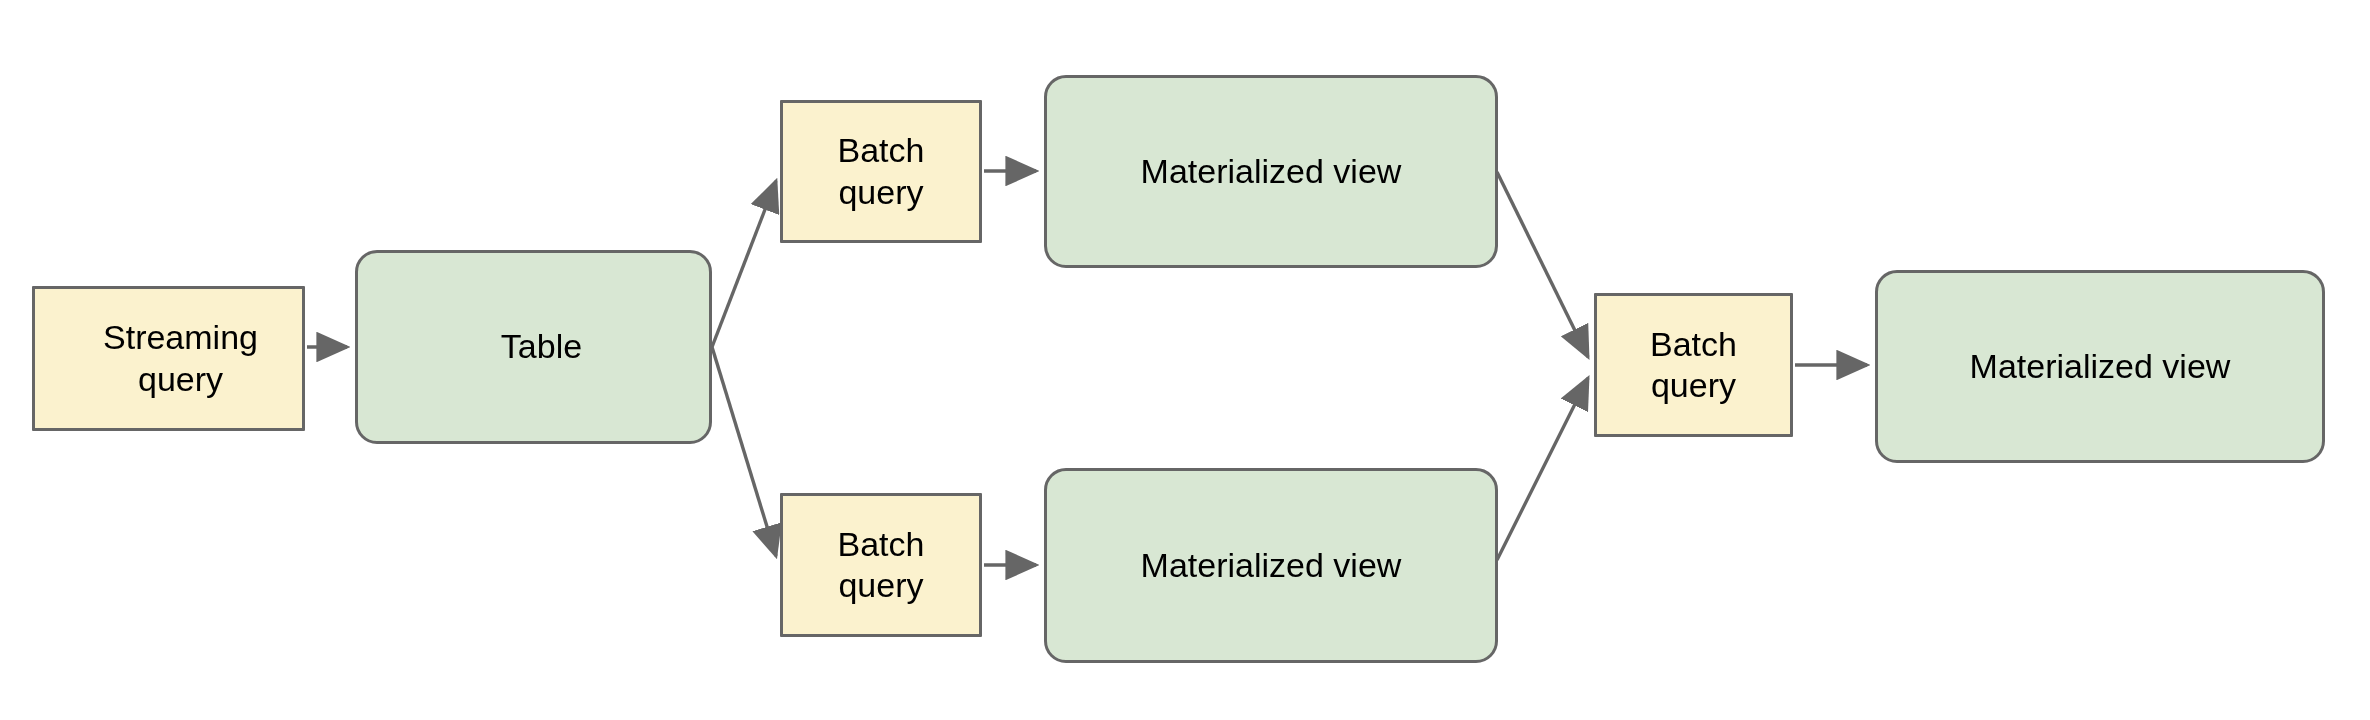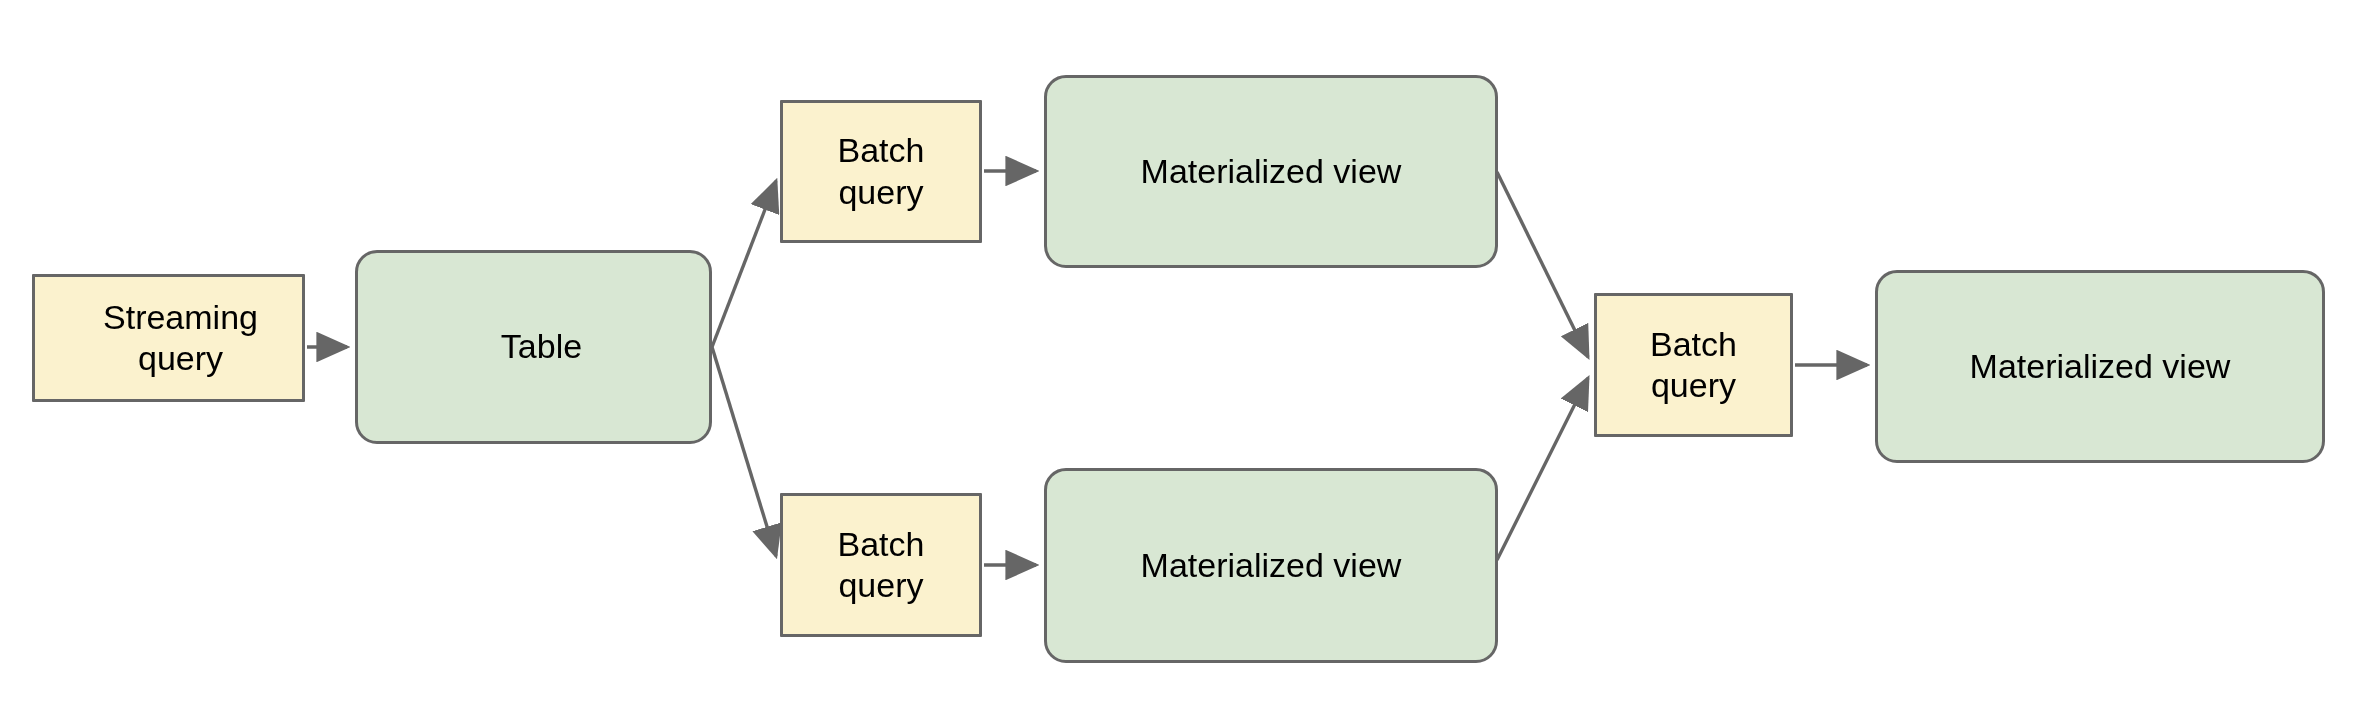--- a/index.html
+++ b/index.html
@@ -73,21 +73,21 @@
         <path d="M 712 347 L 776 181" marker-end="url(#arrowhead)"></path>
         <path d="M 712 347 L 776 556" marker-end="url(#arrowhead)"></path>
         <path d="M 984 171 L 1036 171" marker-end="url(#arrowhead)"></path>
         <path d="M 984 565 L 1036 565" marker-end="url(#arrowhead)"></path>
         <path d="M 1497 172 L 1588 357" marker-end="url(#arrowhead)"></path>
         <path d="M 1497 560 L 1588 378" marker-end="url(#arrowhead)"></path>
         <path d="M 1795 365 L 1867 365" marker-end="url(#arrowhead)"></path>
       </g>
   </svg>
 
-  <div class="node node-process" style="left: 32px; top: 274px; width: 273px; height: 128px; background: rgb(251, 242, 206); border-color: rgb(102, 102, 102); color: rgb(0, 0, 0); padding-left: 24px;">
+  <div class="node node-process" style="left: 32px; top: 286px; width: 273px; height: 145px; background: rgb(251, 242, 206); border-color: rgb(102, 102, 102); color: rgb(0, 0, 0); padding-left: 24px;">
     <span class="node-label">Streaming
 query</span>
   </div>
 
   <div class="node node-store" style="left: 355px; top: 250px; width: 357px; height: 194px; background: rgb(216, 231, 211); border-color: rgb(102, 102, 102); color: rgb(0, 0, 0); padding-left: 16px;">
     <span class="node-label">Table</span>
   </div>
 
   <div class="node node-process" style="left: 780px; top: 100px; width: 202px; height: 143px; background: rgb(251, 242, 206); border-color: rgb(102, 102, 102); color: rgb(0, 0, 0);">
     <span class="node-label">Batch

